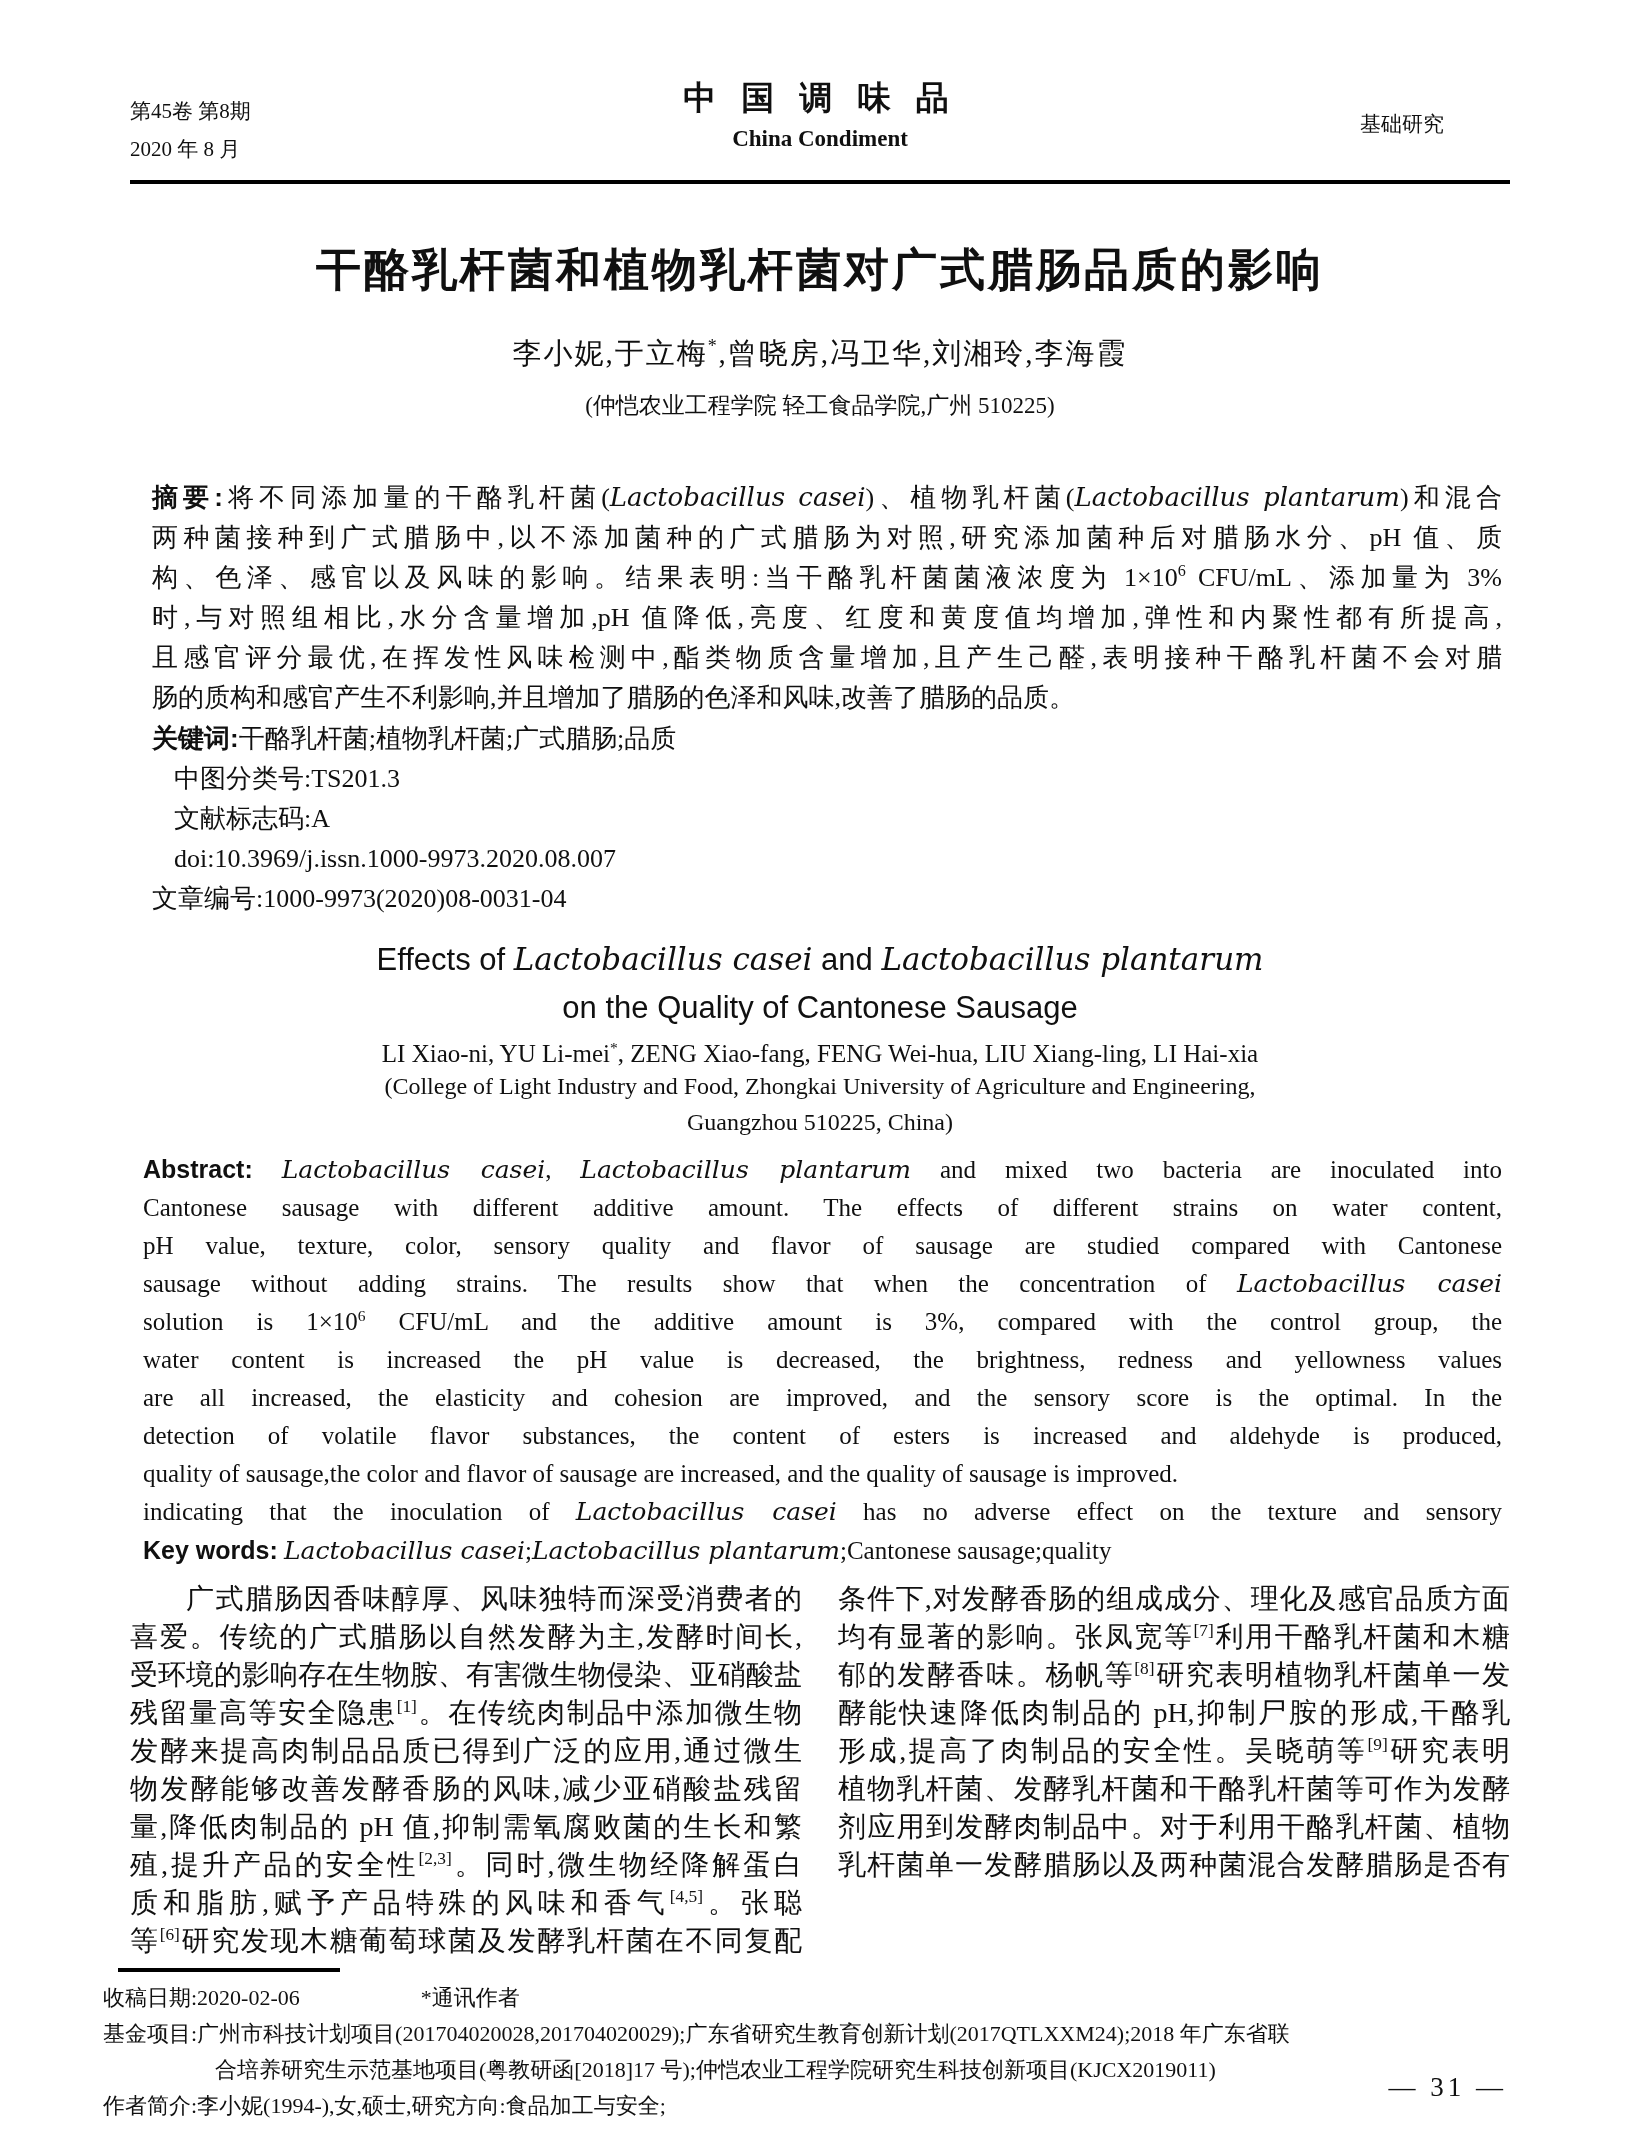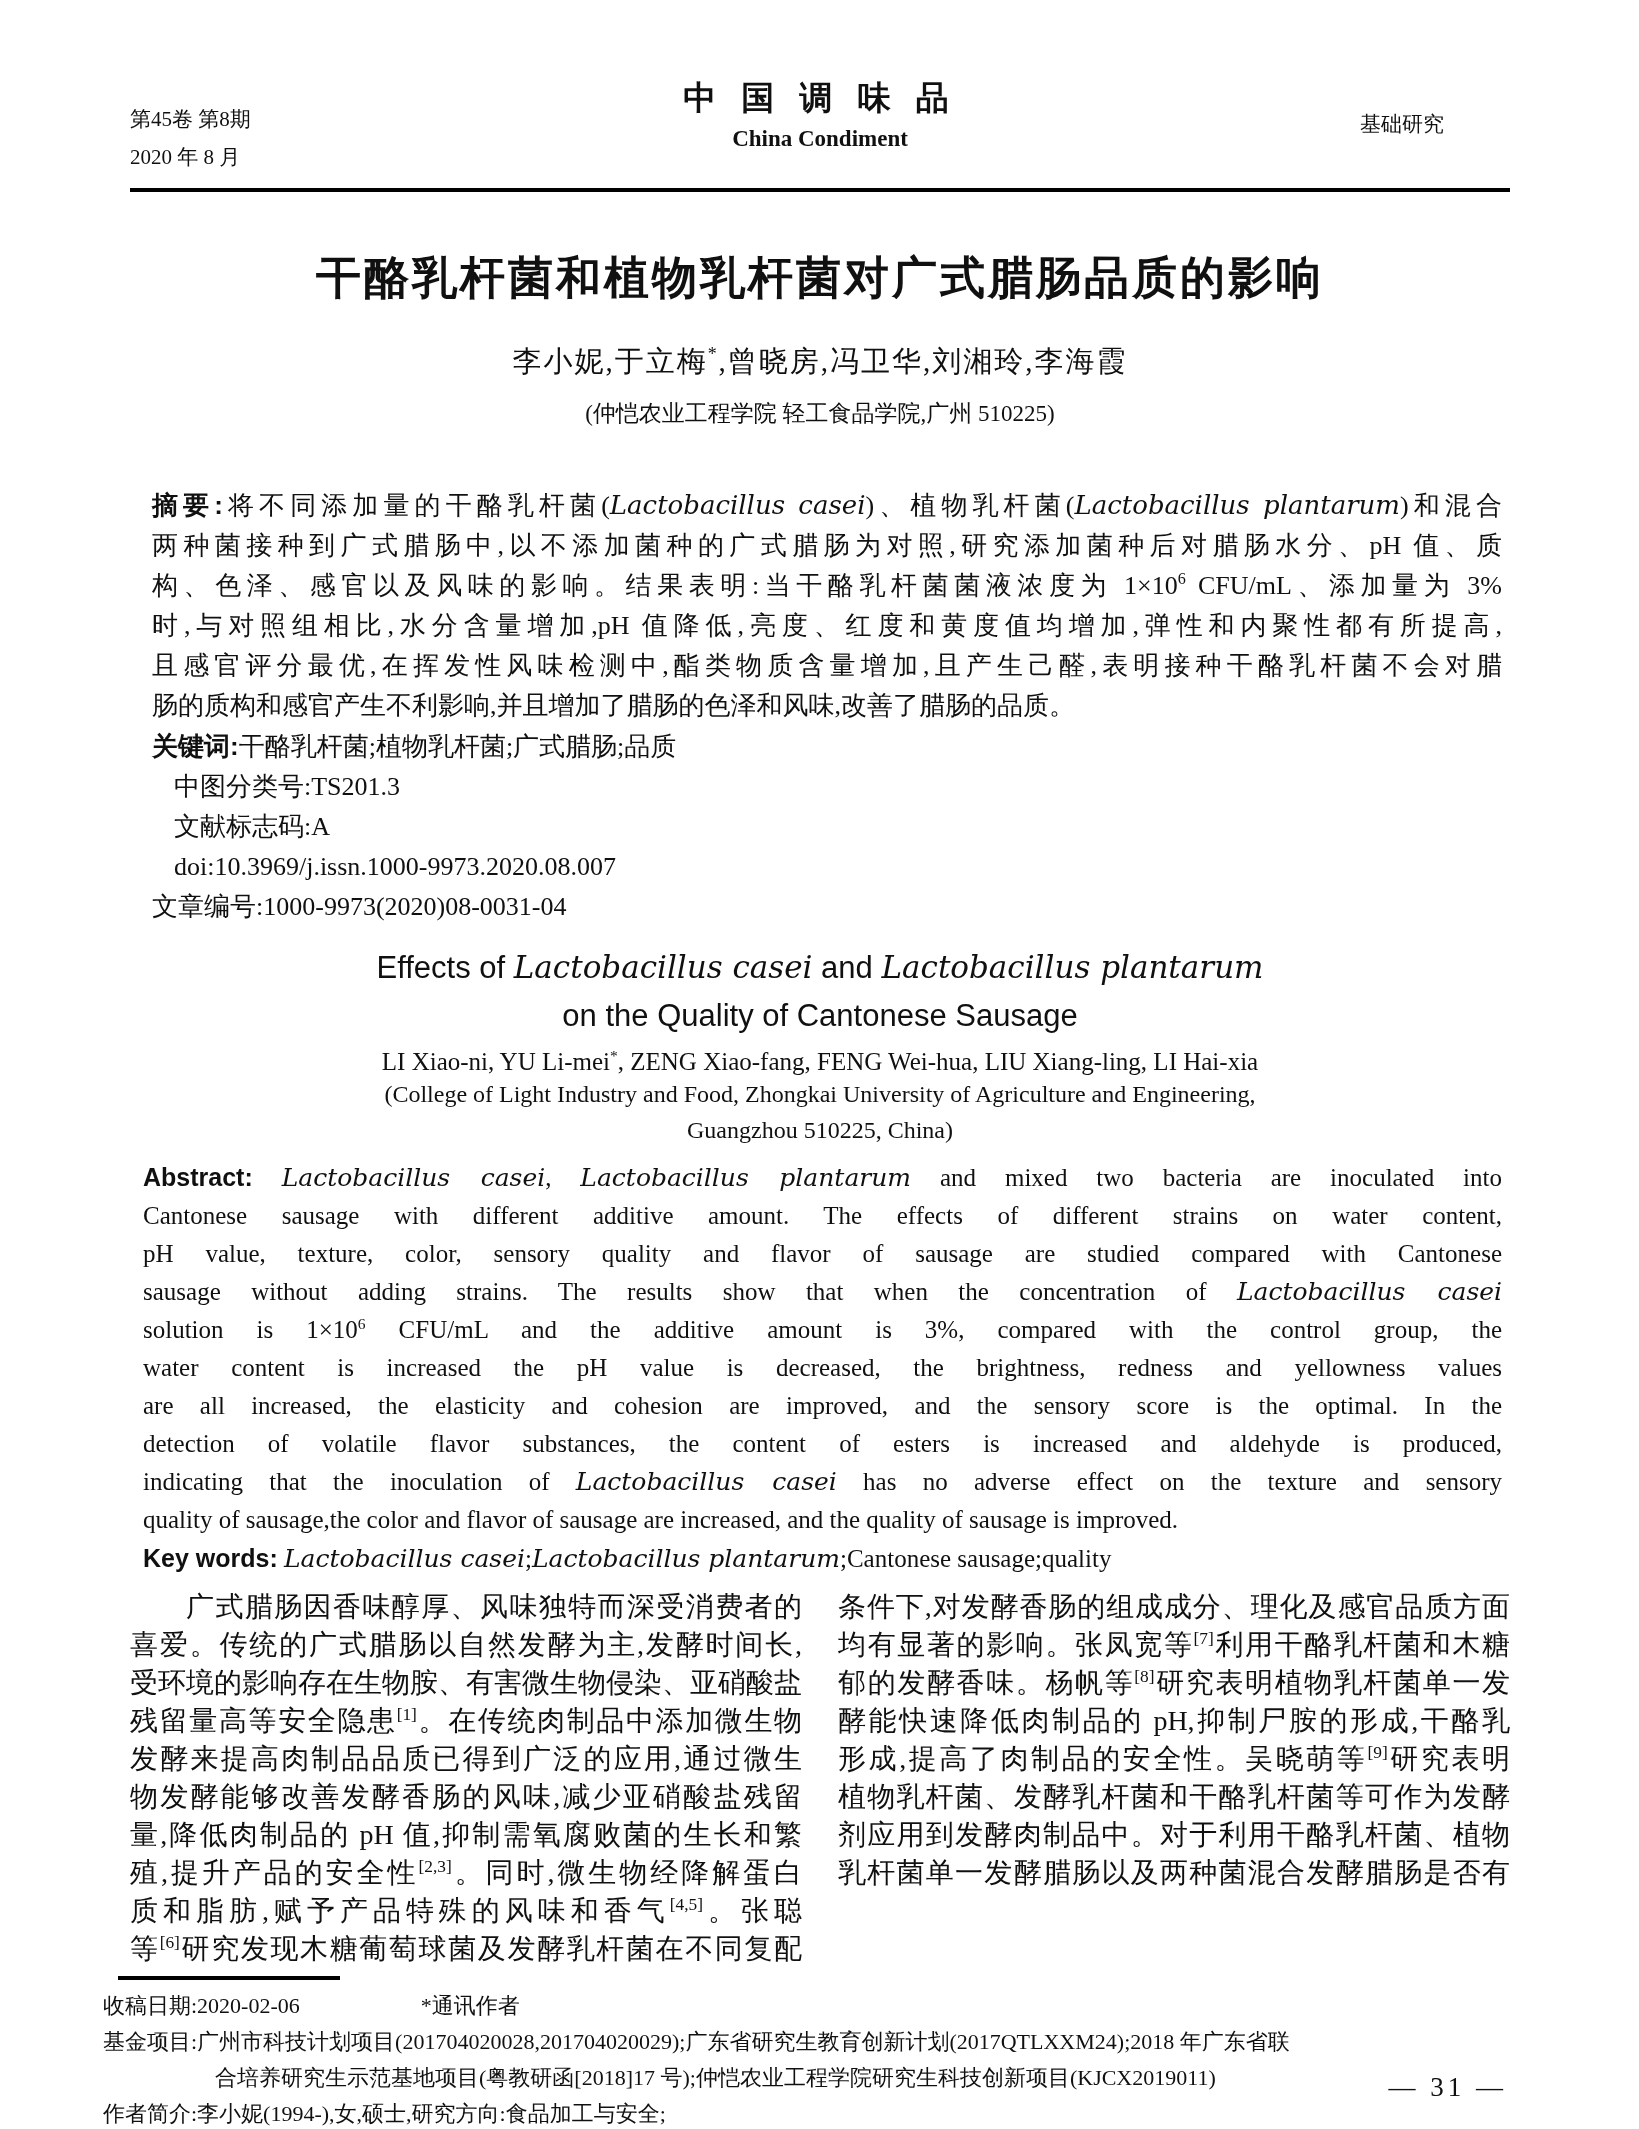--- a/index.html
+++ b/index.html
@@ -2,21 +2,21 @@
 <html><head>
 <meta charset="utf-8">
 <style>
   html,body{margin:0;padding:0;background:#e8e8e8;}
   .page{position:relative;width:1639px;height:2129px;background:#ffffff;margin:0 auto;
         font-family:"Liberation Serif","DejaVu Serif",serif;color:#101010;overflow:hidden;}
   .content{padding:0 129px 0 130px;}
 
   
   .hdr{display:grid;grid-template-columns:250px 1fr 250px;margin-top:76px;}
-  .hdr-left{font-size:21px;line-height:38px;margin-top:24px;}
+  .hdr-left{font-size:21px;line-height:38px;margin-top:16px;}
   .hdr-center{text-align:center;}
   .jtitle{font-family:"Liberation Sans","DejaVu Sans",sans-serif;font-weight:bold;font-size:33px;letter-spacing:8px;}
   .jsub{font-weight:bold;font-size:23px;margin-top:5px;}
   .hdr-right{text-align:right;font-size:21px;margin-top:34px;padding-right:66px;}
   .rule{height:4px;background:#000;margin-top:12px;}
 
   
   .title{text-align:center;font-family:"Liberation Sans","DejaVu Sans",sans-serif;font-weight:bold;
          font-size:45px;margin-top:56px;letter-spacing:3px;}
   .authors{text-align:center;font-size:29px;margin-top:34px;letter-spacing:2px;}
@@ -104,22 +104,22 @@
 
     <div class="en-abs">
         <div class="line"><span class="bld">Abstract:</span><span> </span><span class="it">Lactobacillus casei</span><span>, </span><span class="it">Lactobacillus plantarum</span><span> and mixed two bacteria are inoculated into</span></div>
         <div class="line">Cantonese sausage with different additive amount. The effects of different strains on water content,</div>
         <div class="line">pH value, texture, color, sensory quality and flavor of sausage are studied compared with Cantonese</div>
         <div class="line"><span>sausage without adding strains. The results show that when the concentration of </span><span class="it">Lactobacillus casei</span></div>
         <div class="line"><span>solution is 1×10</span><sup>6</sup><span> CFU/mL and the additive amount is 3%, compared with the control group, the</span></div>
         <div class="line">water content is increased the pH value is decreased, the brightness, redness and yellowness values</div>
         <div class="line">are all increased, the elasticity and cohesion are improved, and the sensory score is the optimal. In the</div>
         <div class="line">detection of volatile flavor substances, the content of esters is increased and aldehyde is produced,</div>
+        <div class="line plain"><span>quality of sausage,the color and flavor of sausage are increased, and the quality of sausage is improved.</span></div>
         <div class="line"><span>indicating that the inoculation of </span><span class="it">Lactobacillus casei</span><span> has no adverse effect on the texture and sensory</span></div>
-        <div class="line plain"><span>quality of sausage,the color and flavor of sausage are increased, and the quality of sausage is improved.</span></div>
         <div class="line plain"><span class="bld">Key words:</span><span> </span><span class="it">Lactobacillus casei</span><span>;</span><span class="it">Lactobacillus plantarum</span><span>;Cantonese sausage;quality</span></div>
       </div>
 
     <div class="columns">
       <div class="col">
           <div class="line ind"><span>广式腊肠因香味醇厚、风味独特而深受消费者的</span></div>
           <div class="line">喜爱。传统的广式腊肠以自然发酵为主,发酵时间长,</div>
           <div class="line">受环境的影响存在生物胺、有害微生物侵染、亚硝酸盐</div>
           <div class="line"><span>残留量高等安全隐患</span><sup>[1]</sup><span>。在传统肉制品中添加微生物</span></div>
           <div class="line">发酵来提高肉制品品质已得到广泛的应用,通过微生</div>

